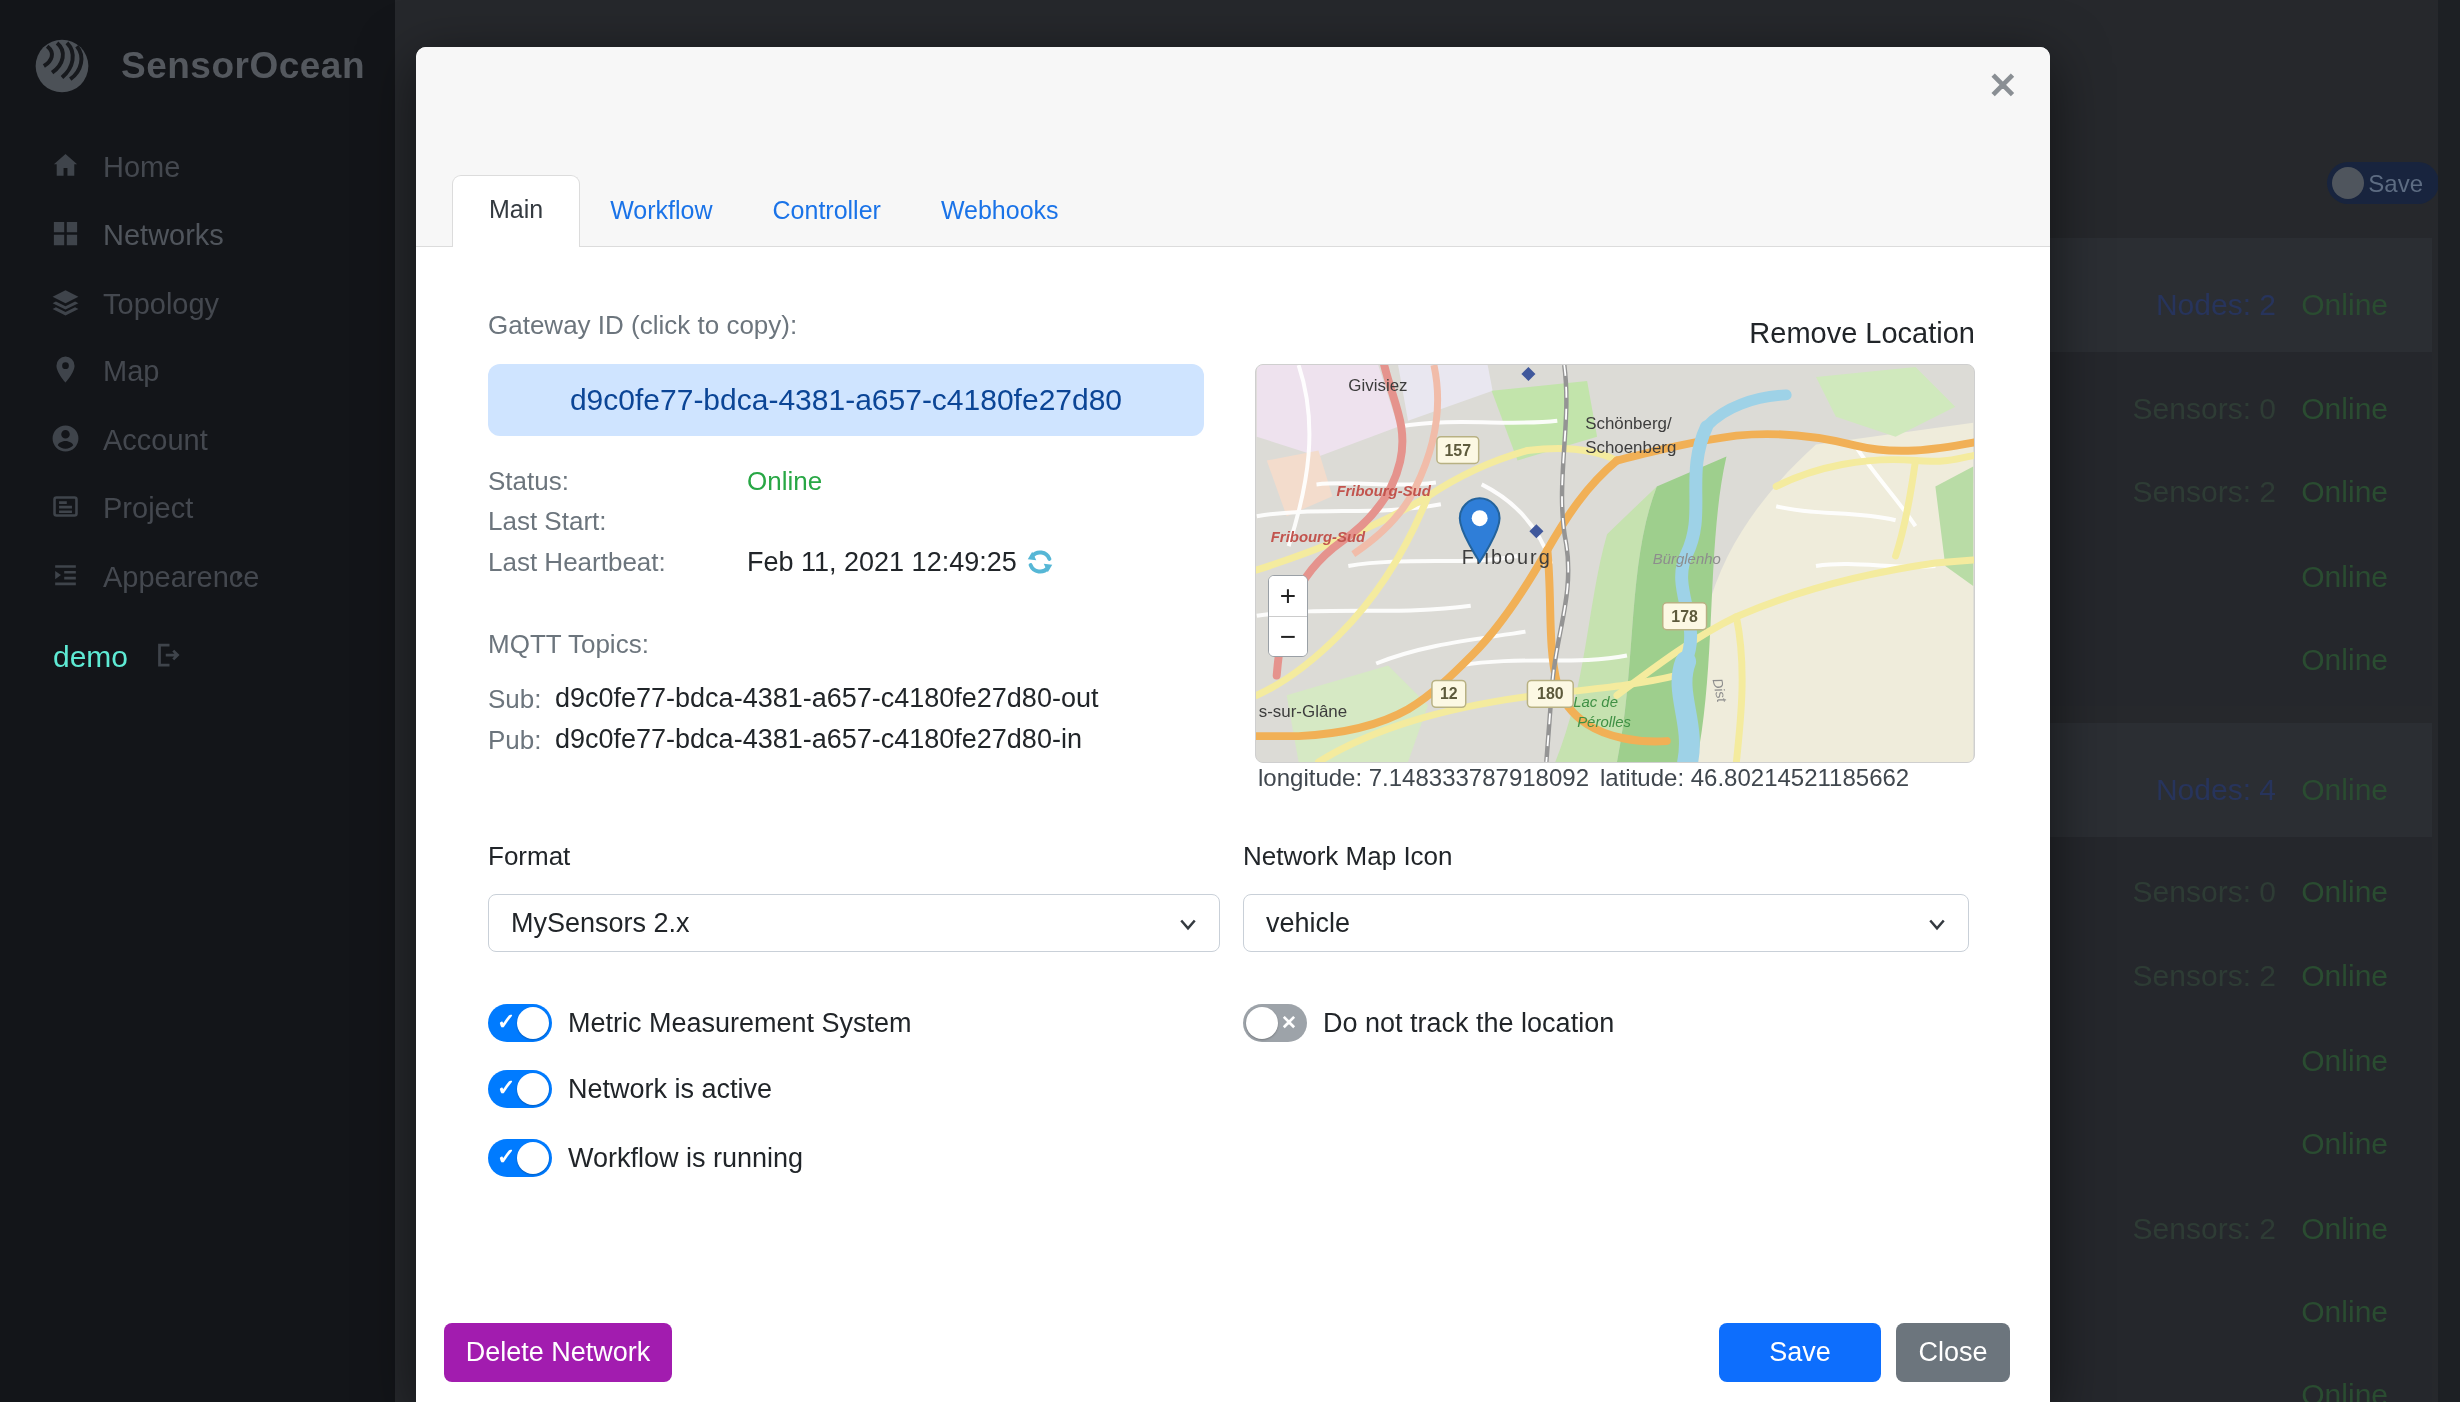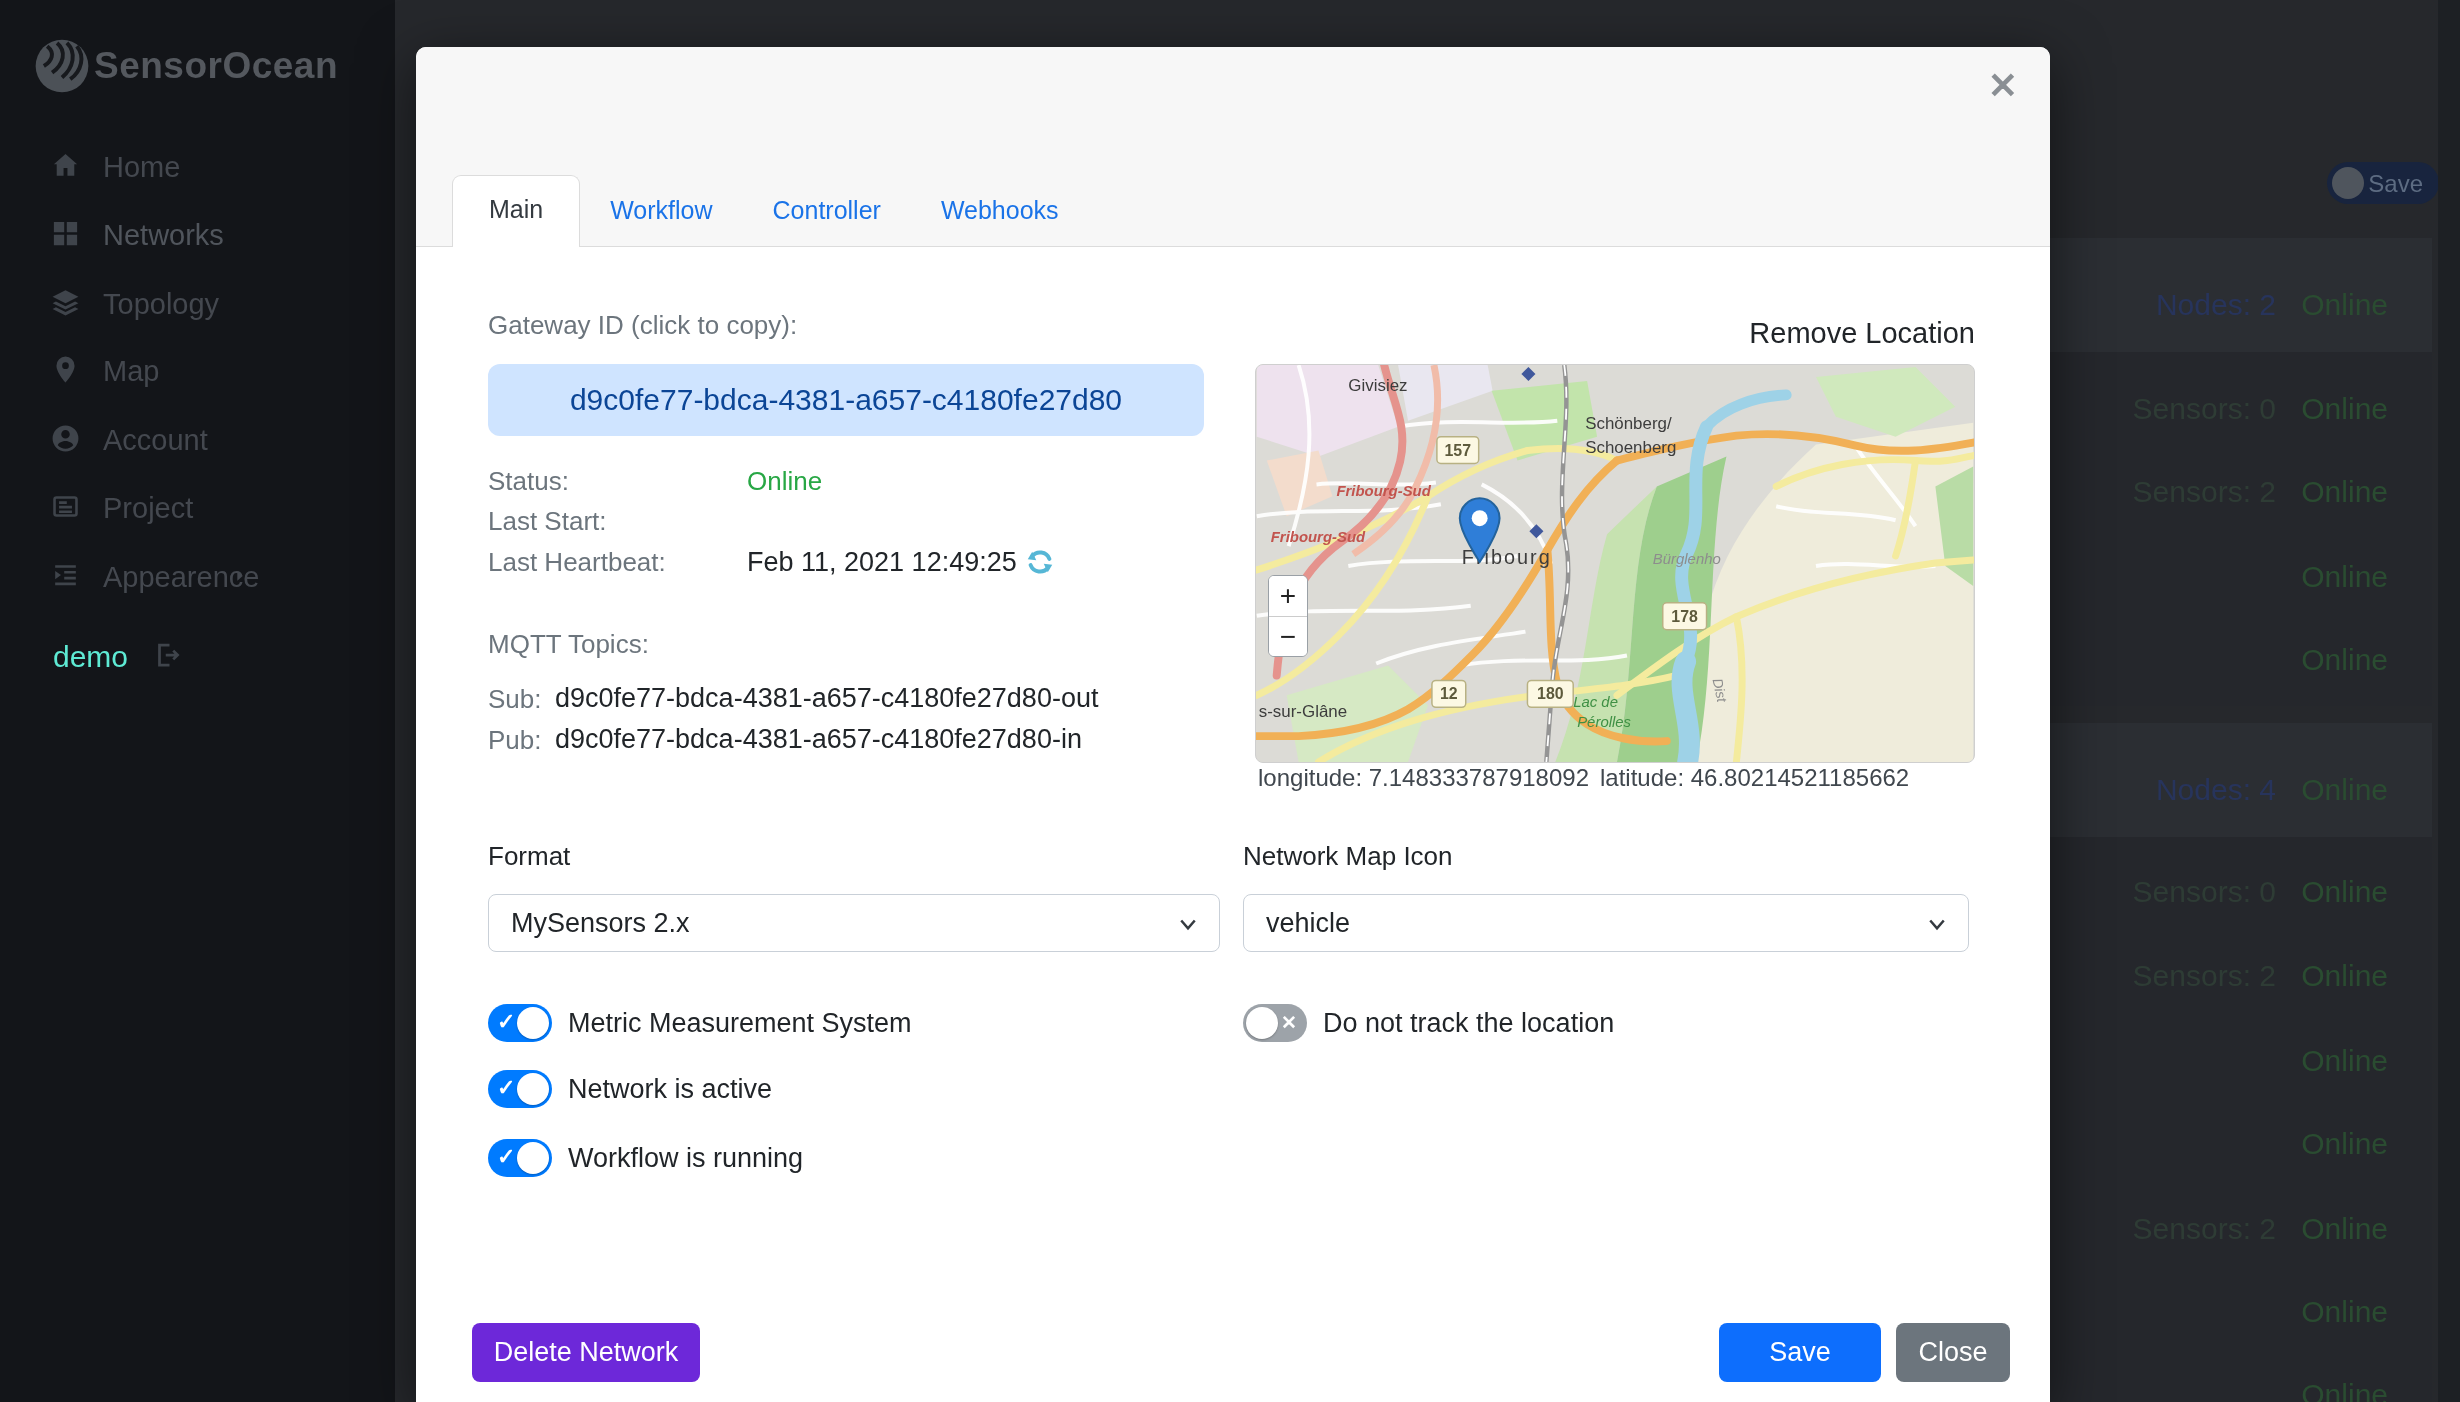--- a/index.html
+++ b/index.html
@@ -1,21 +1,21 @@
 <!DOCTYPE html>
 <html><head>
 <meta charset="utf-8">
 <style>
   * { box-sizing: border-box; }
   html,body { margin:0; padding:0; width:2460px; height:1402px; overflow:hidden;
     background:#26282c; font-family:"Liberation Sans", sans-serif; }
 
   
   .sidebar { position:absolute; left:0; top:0; width:395px; height:1402px; background:#131519; z-index:2; }
-  .brand { position:absolute; left:34px; top:38px; display:flex; align-items:center; gap:4px;
+  .brand { position:absolute; left:34px; top:38px; display:flex; align-items:center; gap:31px;
     color:#54585e; font-size:37px; font-weight:bold; letter-spacing:.5px; }
   .brand svg { width:56px; height:56px; }
   .nav-item { position:absolute; left:0; width:395px; height:58px; cursor:pointer; }
   .nav-icon { position:absolute; left:50px; top:12px; color:#3f444b; }
   .nav-icon svg { width:31px; height:31px; }
   .nav-label { position:absolute; left:103px; top:13px; font-size:29px; color:#44484f; }
   .nav-item.active .nav-label { color:#50555c; }
   .caret-icon { position:absolute; left:232px; top:20px; color:#44484f; }
   .demo-row { position:absolute; left:53px; top:640px; display:flex; align-items:center; gap:24px; }
   .demo-link { font-size:30px; color:#5eead4; cursor:pointer; }
@@ -81,21 +81,21 @@
   .map-svg text { font-family:"Liberation Sans", sans-serif; }
   .map-zoom { position:absolute; left:12px; top:210px; width:40px; border:1px solid #9aa0a6; border-radius:6px;
     background:#fff; overflow:hidden; z-index:5; }
   .mz-btn { width:38px; height:40px; font-size:28px; color:#222; display:flex; align-items:center;
     justify-content:center; cursor:pointer; background:#fff; }
   .mz-btn + .mz-btn { border-top:1px solid #ccc; }
   .coords { top:517px; font-size:24px; color:#40474e; }
 
   .btn { position:absolute; top:1076px; height:59px; border-radius:8px; color:#fff; font-size:27px;
     display:flex; align-items:center; justify-content:center; cursor:pointer; white-space:nowrap; }
-  .btn-delete { left:56px; width:228px; background:#6d28d9; }
+  .btn-delete { left:28px; width:228px; background:#a21caf; }
   .btn-save { left:1303px; width:162px; background:#0d6efd; }
   .btn-close { left:1480px; width:114px; background:#6c757d; }
 </style>
 </head>
 <body>
 
 <aside class="sidebar">
   <div class="brand">
     <svg viewBox="0 0 34 34">
         <circle cx="17" cy="17" r="16" fill="#4c5157"></circle>

